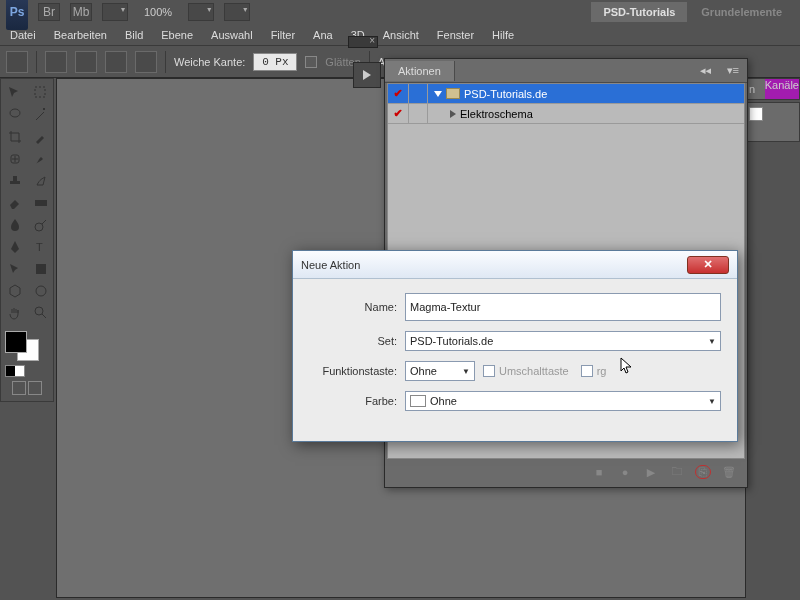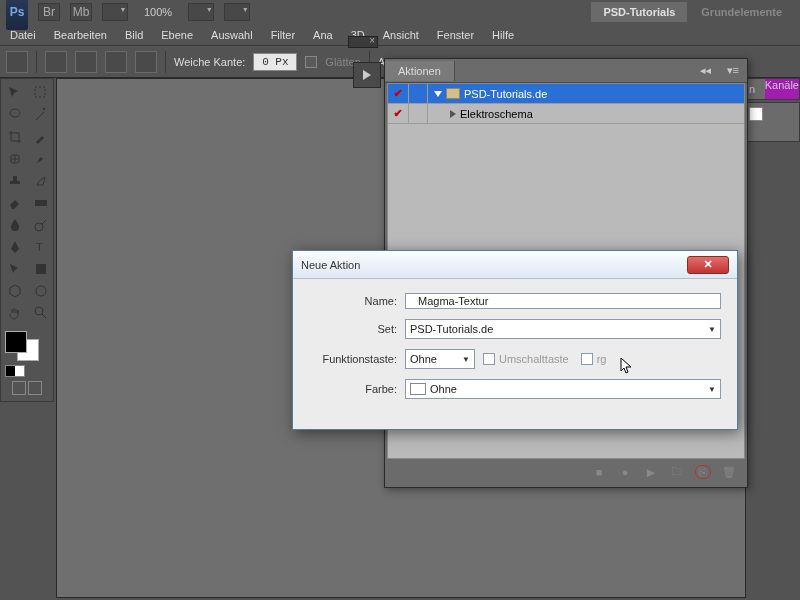--- a/index.html
+++ b/index.html
@@ -69,21 +69,21 @@
 .play-float::before { content: ""; border-left: 8px solid #ccc; border-top: 5px solid transparent; border-bottom: 5px solid transparent; }
 
 
 .dialog { position: absolute; left: 292px; top: 250px; width: 446px; background: #ececec; border: 1px solid #5a7a9a; box-shadow: 3px 3px 14px rgba(0,0,0,0.5); }
 .dialog-title { height: 28px; background: linear-gradient(#fafcff,#dfe8f4); display: flex; align-items: center; padding: 0 8px; color: #333; border-bottom: 1px solid #b0c0d0; }
 .dialog-close { margin-left: auto; width: 42px; height: 18px; background: linear-gradient(#e07070,#c73030); border: 1px solid #803020; border-radius: 3px; color: #fff; display: flex; align-items: center; justify-content: center; font-weight: bold; }
 .dialog-body { padding: 14px 16px 20px 16px; display: flex; gap: 12px; }
 .form-col { flex: 1; }
 .form-row { display: flex; align-items: center; margin-bottom: 10px; }
 .form-label { width: 96px; text-align: right; padding-right: 8px; color: #333; }
-.form-input { flex: 1; height: 16px; border: 1px solid #8a9ab0; background: #fff; padding: 0 12px; color: #222; }
+.form-input { flex: 1; height: 28px; border: 1px solid #8a9ab0; background: #fff; padding: 0 4px; color: #222; }
 .form-select { flex: 1; height: 20px; border: 1px solid #8a9ab0; background: #fff; padding: 0 4px; color: #222; display: flex; align-items: center; justify-content: space-between; }
 .form-select.small { flex: 0 0 70px; margin-right: 8px; }
 .sel-arrow { font-size: 8px; color: #333; }
 .inline-check { width: 12px; height: 12px; border: 1px solid #8a9ab0; background: #fff; margin-right: 4px; }
 .disabled-label { color: #999; margin-right: 12px; }
 .color-swatch { width: 16px; height: 12px; border: 1px solid #888; background: #fff; margin-right: 4px; }
 .btn-col { width: 96px; display: flex; flex-direction: column; gap: 8px; }
 .dlg-btn { height: 22px; background: linear-gradient(#fdfdfd,#e4e4e4); border: 1px solid #8a9ab0; border-radius: 3px; display: flex; align-items: center; justify-content: center; color: #222; }
 .dlg-btn.primary { border-color: #4a7ac0; box-shadow: 0 0 2px #6a9ae0; }
 

